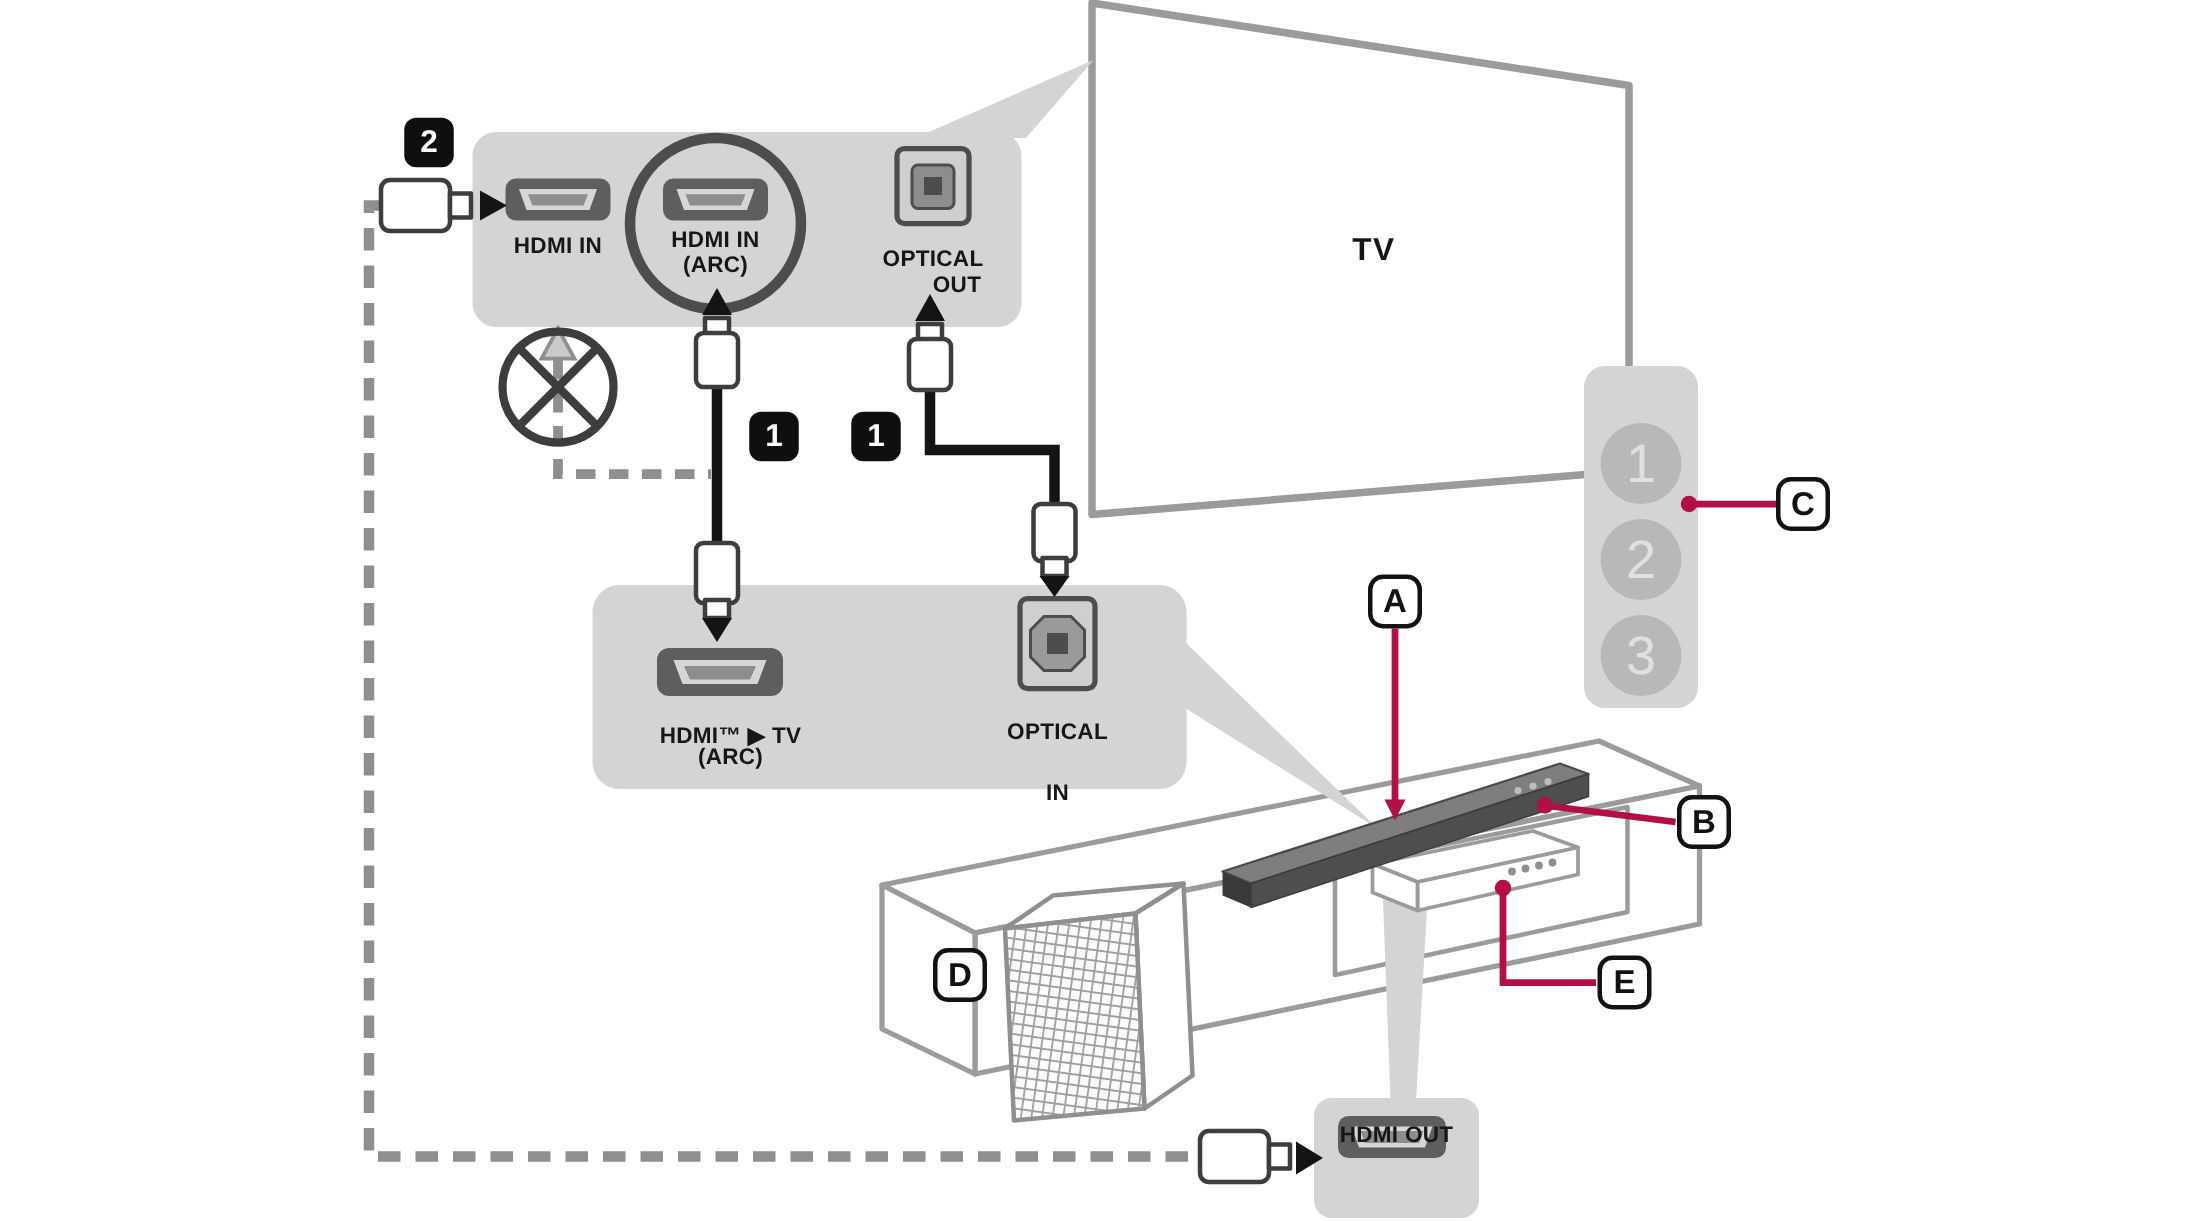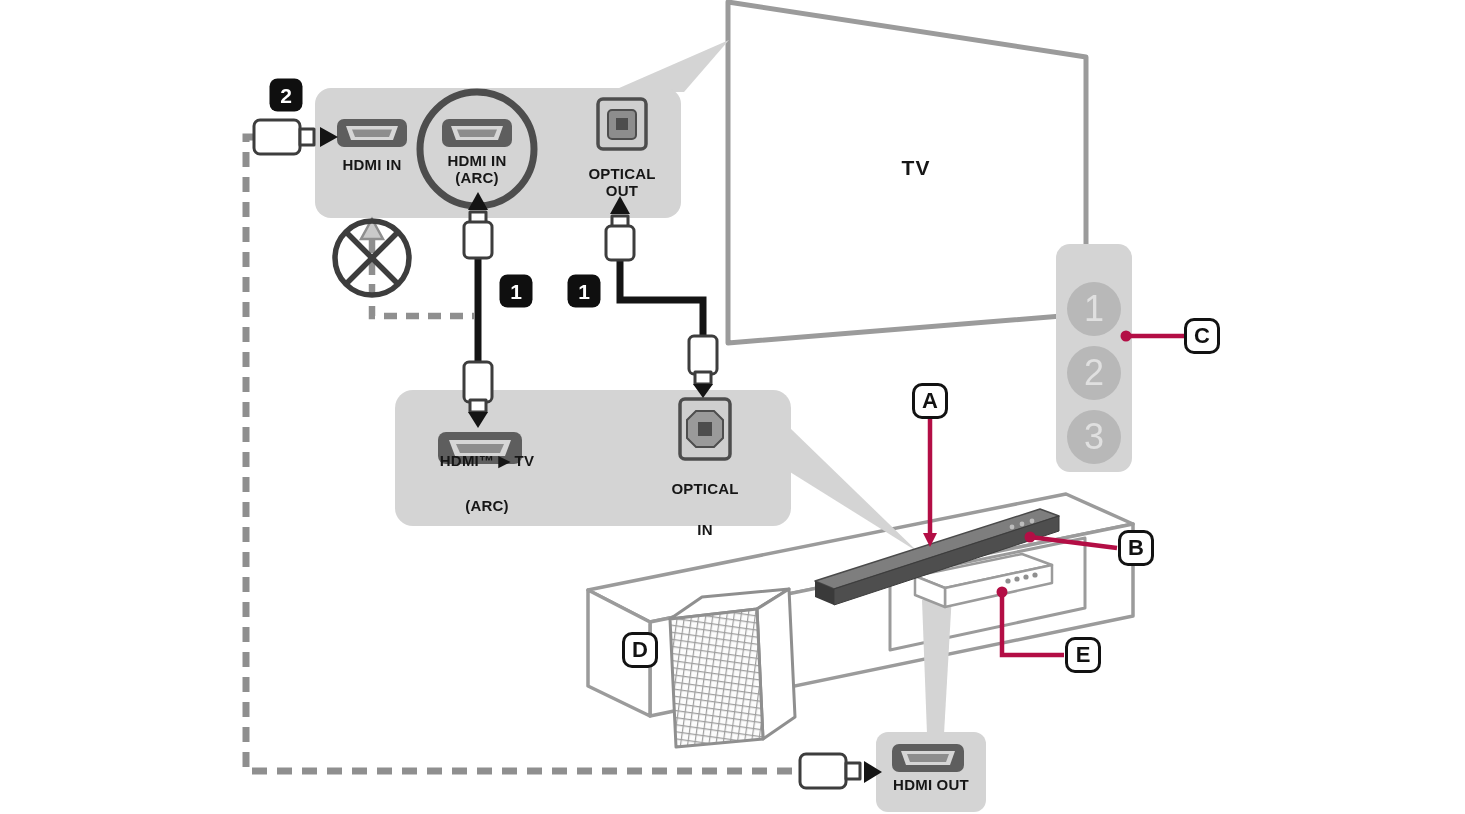--- a/index.html
+++ b/index.html
@@ -180,28 +180,28 @@
       <circle cx="1002" cy="592" r="5.5"></circle>
     </g>
   </svg>
 
   <div class="lbl tv-size" style="left:916px;top:167px">TV</div>
 
   <div class="lbl" style="left:372px;top:164px">HDMI IN</div>
   <div class="lbl" style="left:477px;top:160px">HDMI IN</div>
   <div class="lbl" style="left:477px;top:177px">(ARC)</div>
   <div class="lbl" style="left:622px;top:173px">OPTICAL</div>
-  <div class="lbl" style="left:622px;top:190px">OUT</div>
-
-  <div class="lbl" style="left:487px;top:460px">HDMI™ ▶ TV</div>
+  <div class="lbl" style="left:638px;top:190px">OUT</div>
+
+  <div class="lbl" style="left:487px;top:491px">HDMI™ ▶ TV</div>
   <div class="lbl" style="left:487px;top:505px">(ARC)</div>
   <div class="lbl" style="left:705px;top:488px">OPTICAL</div>
   <div class="lbl" style="left:705px;top:529px">IN</div>
 
-  <div class="lbl" style="left:931px;top:784px">HDMI OUT</div>
+  <div class="lbl" style="left:931px;top:757px">HDMI OUT</div>
 
   <div class="step-badge" style="left:286px;top:95px">2</div>
   <div class="step-badge" style="left:516px;top:291px">1</div>
   <div class="step-badge" style="left:584px;top:291px">1</div>
 
   <div class="input-circle" style="left:1094px;top:309px">1</div>
   <div class="input-circle" style="left:1094px;top:373px">2</div>
   <div class="input-circle" style="left:1094px;top:437px">3</div>
 
   <div class="callout-badge" style="left:930px;top:401px">A</div>

